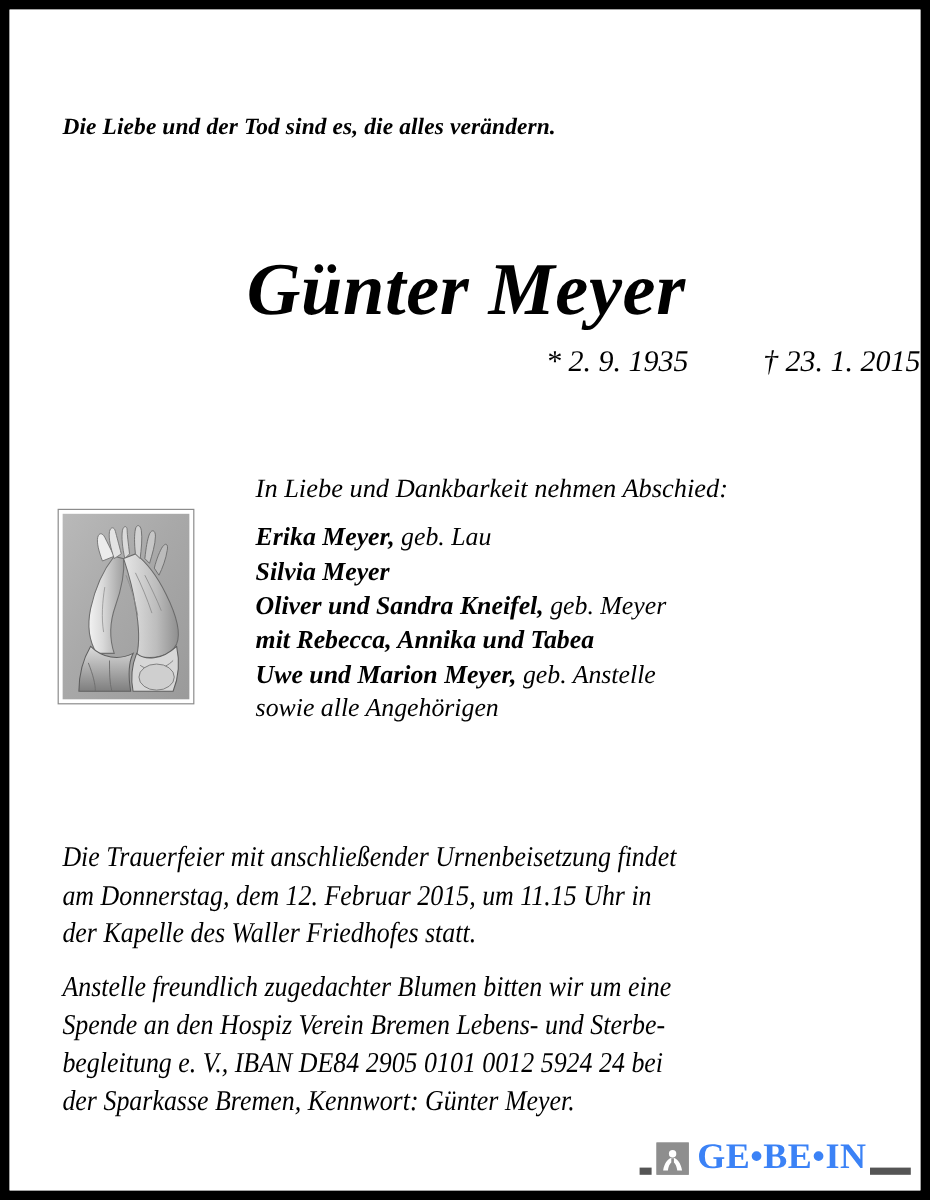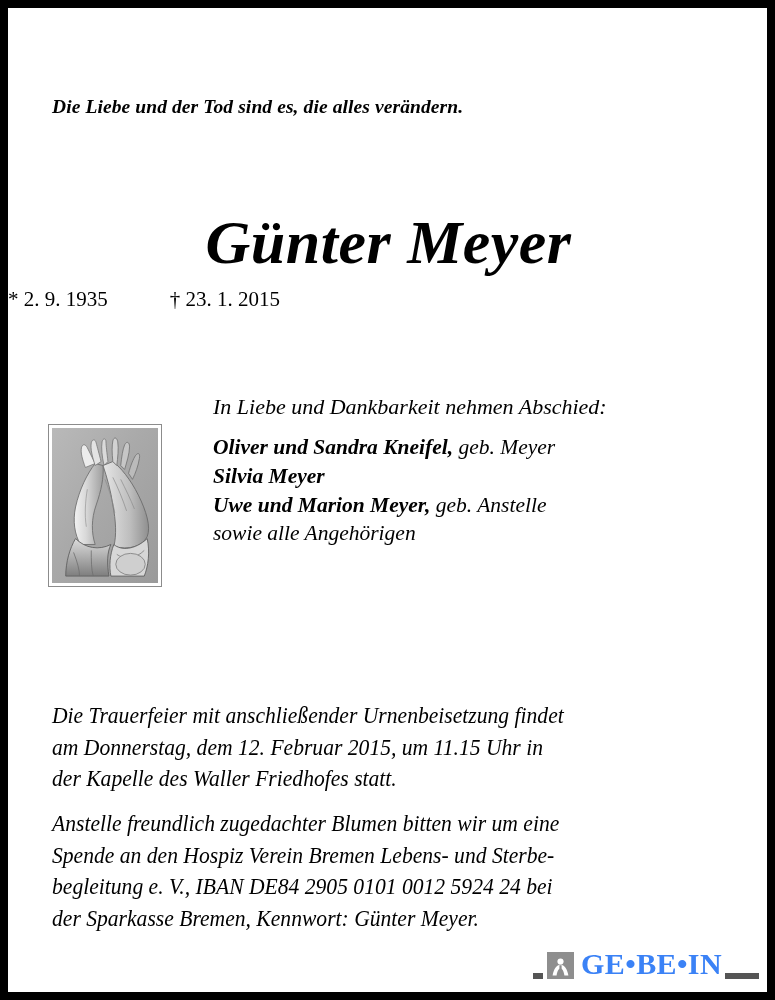--- a/index.html
+++ b/index.html
@@ -59,22 +59,23 @@
     letter-spacing: 0.5px;
     line-height: 1;
   }
 
   
   .dates-row {
     position: absolute;
     left: 0;
     right: 0;
     top: 281px;
-    text-align: left;
-    font-size: 21px;
+    text-align: right;
+    font-style: italic;
+    font-size: 25px;
     line-height: 1;
   }
   .dates-row .date-birth { margin-right: 62px; }
 
   
   .hands-figure {
     position: absolute;
     left: 40px;
     top: 416px;
     width: 114px;
@@ -231,24 +232,30 @@
         <path d="M22 126 C26 136 28 144 28 150" fill="none" stroke="#6e6e6e" stroke-width="0.8"></path>
         <path d="M40 124 C40 134 40 143 42 150" fill="none" stroke="#6e6e6e" stroke-width="0.8"></path>
         <ellipse cx="80" cy="138" rx="15" ry="11" fill="#cfcfcf" stroke="#7a7a7a" stroke-width="0.8"></ellipse>
       </svg>
     </div>
 
     <div class="mourners-block">
       <div class="mourners-intro">In Liebe und Dankbarkeit nehmen Abschied:</div>
 
       <div class="mourner-line">
+        <span class="nm">Erika Meyer,</span><span class="ne"> geb. Lau</span>
+      </div>
+      <div class="mourner-line">
+        <span class="nm">Silvia Meyer</span><span class="ne"></span>
+      </div>
+      <div class="mourner-line">
         <span class="nm">Oliver und Sandra Kneifel,</span><span class="ne"> geb. Meyer</span>
       </div>
       <div class="mourner-line">
-        <span class="nm">Silvia Meyer</span><span class="ne"></span>
+        <span class="nm">mit Rebecca, Annika und Tabea</span><span class="ne"></span>
       </div>
       <div class="mourner-line">
         <span class="nm">Uwe und Marion Meyer,</span><span class="ne"> geb. Anstelle</span>
       </div>
       <div class="mourner-line plain">
         <span class="ne">sowie alle Angehörigen</span>
       </div>
     </div>
 
     <div class="notice-paragraph" id="funeral-paragraph">

